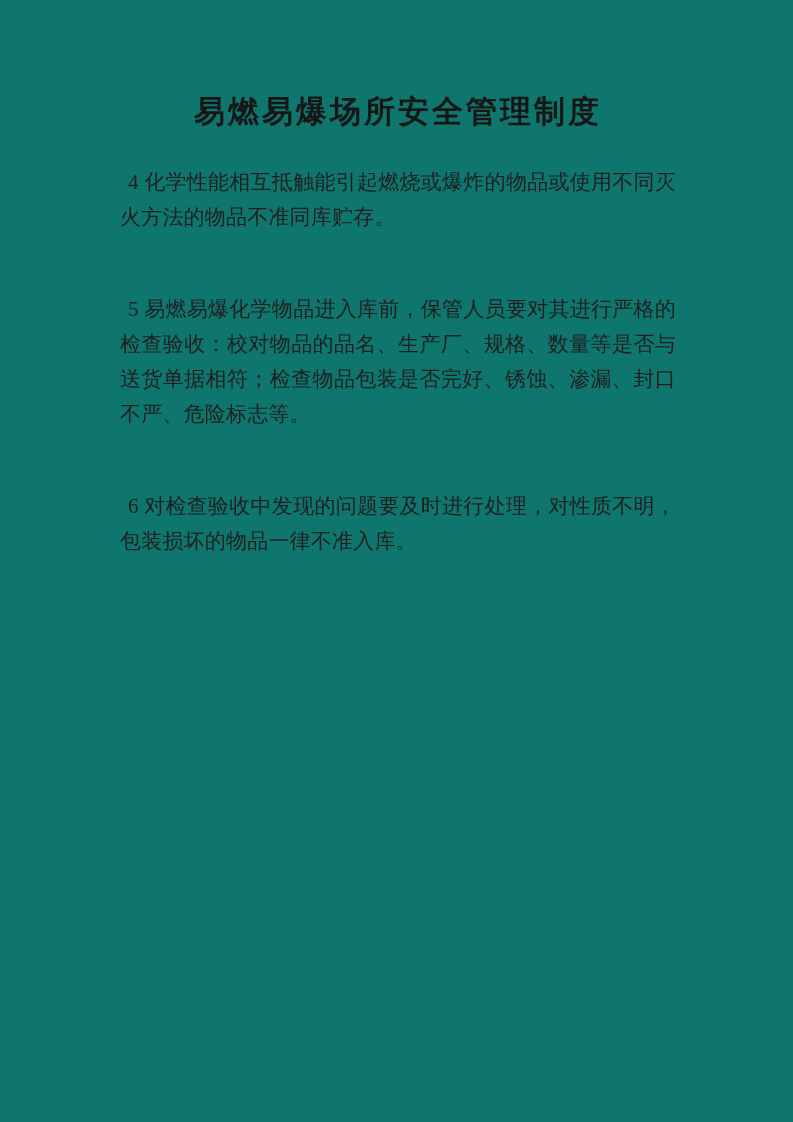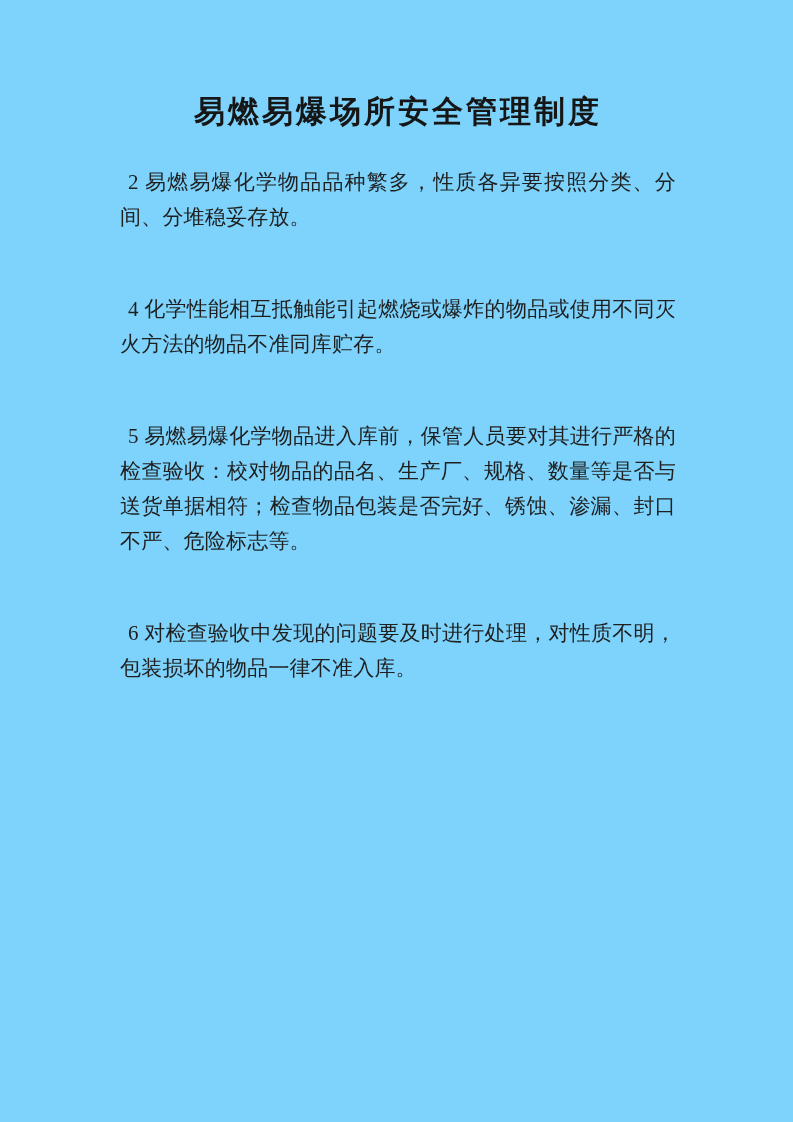--- a/index.html
+++ b/index.html
@@ -14,21 +14,21 @@
     position: relative;
     font-family: "Liberation Serif", "DejaVu Serif", serif;
     color: #1f1f1f;
     overflow: hidden;
   }
   .page {
     box-sizing: border-box;
     width: 793px;
     height: 1122px;
     padding: 90px 117px 40px 120px;
-    background: #7dd3fc;
+    background: #0f766e;
   }
   .doc-title {
     margin: 0 0 32px 0;
     font-size: 31px;
     line-height: 43px;
     font-weight: bold;
     text-align: center;
     letter-spacing: 3px;
     color: #161616;
     font-family: "Liberation Serif", "DejaVu Serif", serif;
@@ -47,21 +47,20 @@
     margin-bottom: 0;
   }
 </style>
 </head>
 <body>
 
 <div class="page">
   <h1 class="doc-title">易燃易爆场所安全管理制度</h1>
 
 
-  <p class="para">2 易燃易爆化学物品品种繁多，性质各异要按照分类、分间、分堆稳妥存放。</p>
 
   <p class="para">4 化学性能相互抵触能引起燃烧或爆炸的物品或使用不同灭火方法的物品不准同库贮存。</p>
 
 
   <p class="para">5 易燃易爆化学物品进入库前，保管人员要对其进行严格的检查验收：校对物品的品名、生产厂、规格、数量等是否与送货单据相符；检查物品包装是否完好、锈蚀、渗漏、封口不严、危险标志等。</p>
 
   <p class="para">6 对检查验收中发现的问题要及时进行处理，对性质不明，包装损坏的物品一律不准入库。</p>
 </div>
 
 </body></html>

